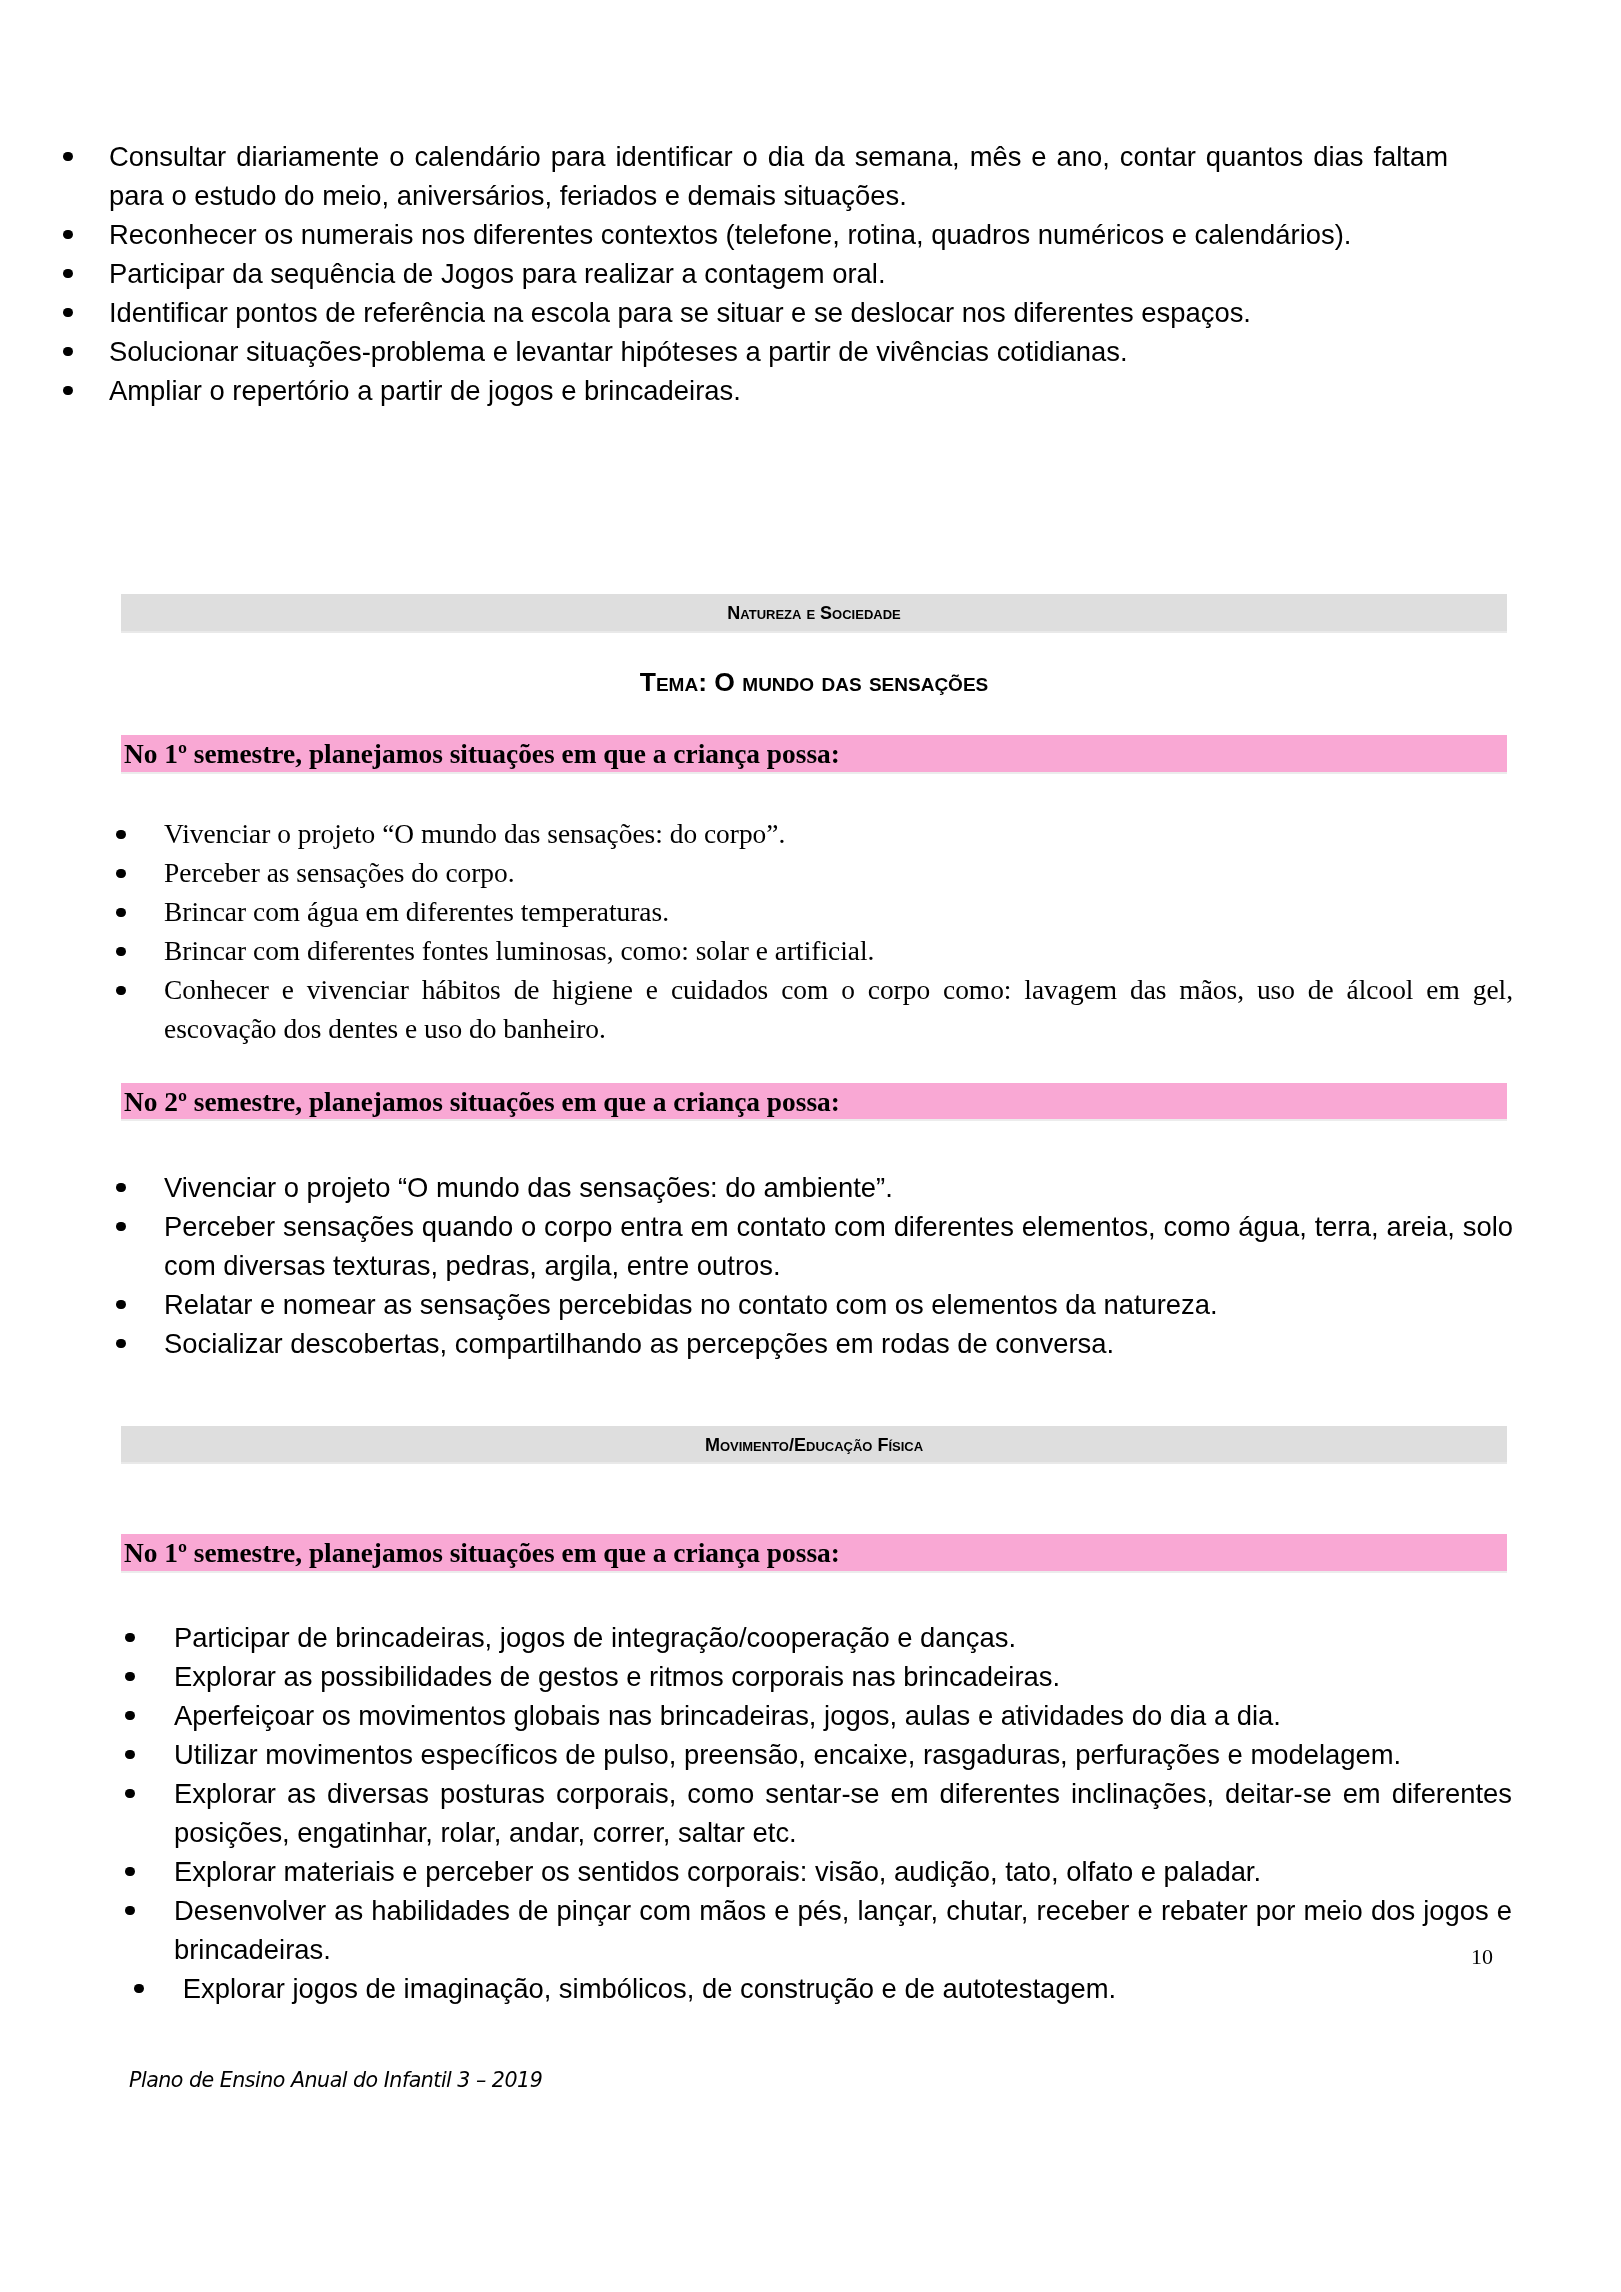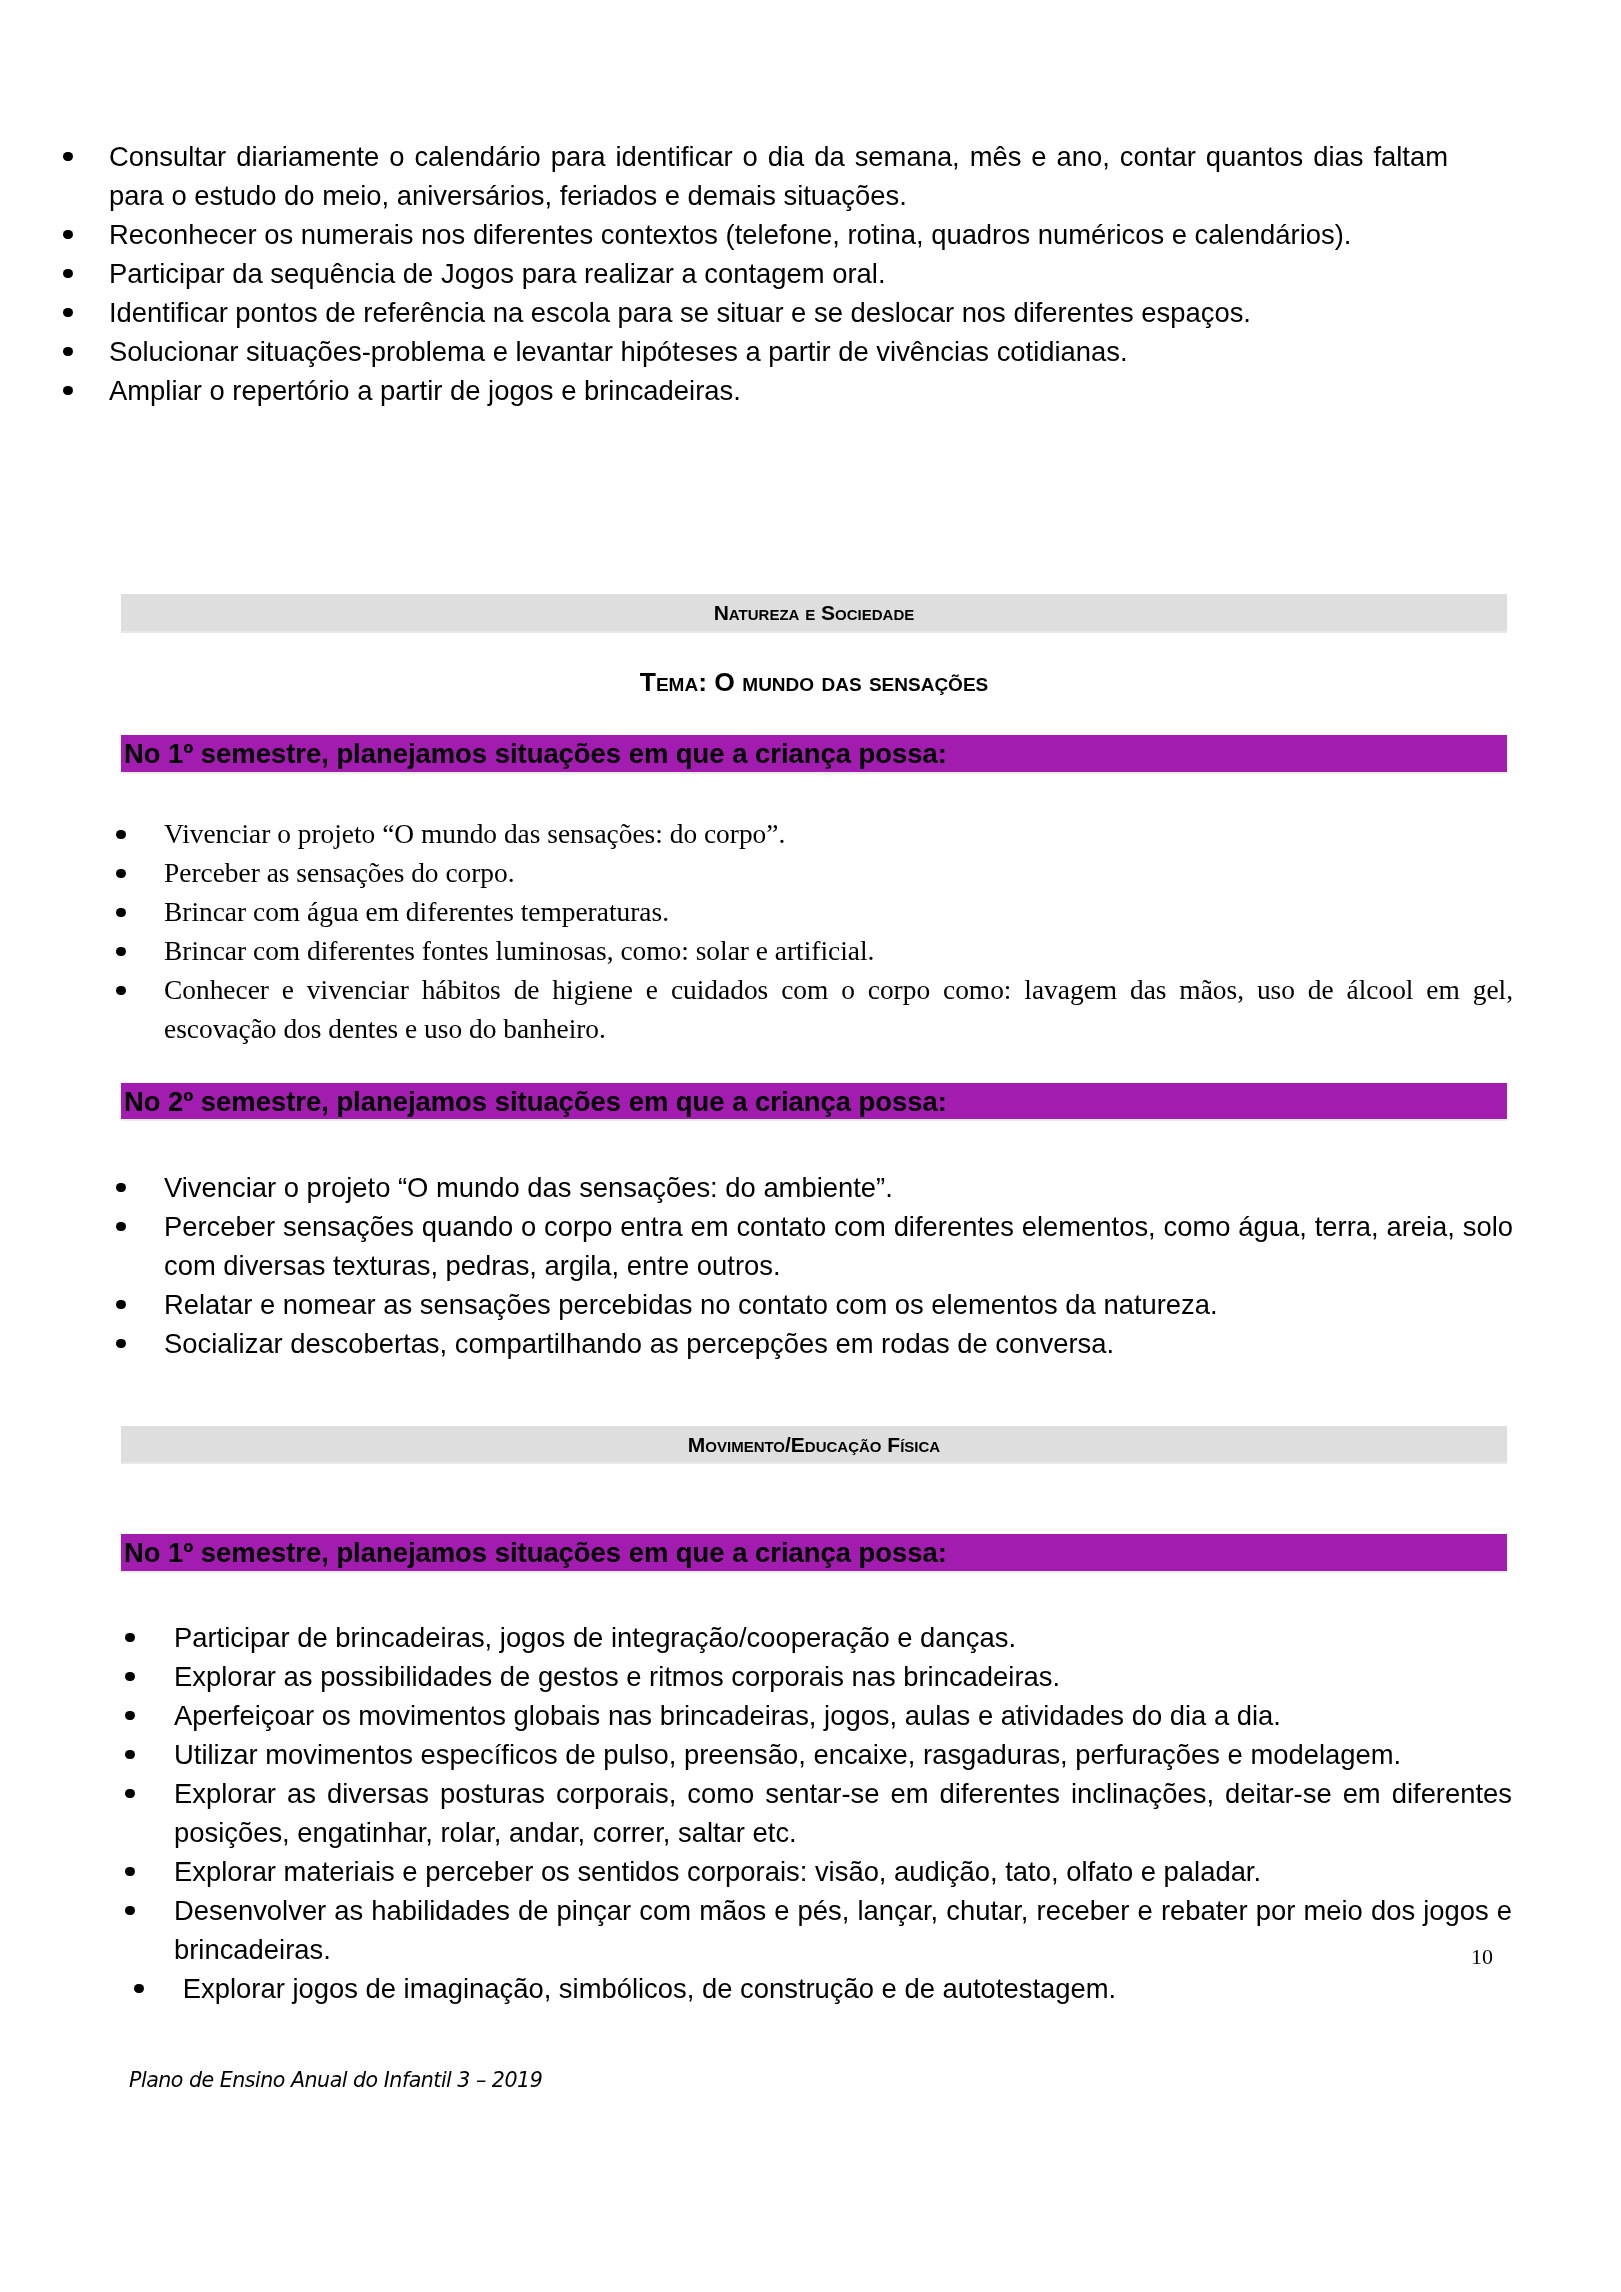--- a/index.html
+++ b/index.html
@@ -15,23 +15,23 @@
   }
   ul.bl li .dot {
     position: absolute; top: 14.7px; width: 9.8px; height: 9.8px;
     border-radius: 50%; background: #000;
   }
   .band {
     position: absolute; left: 121px; width: 1386px;
     box-sizing: border-box;
   }
   .band.light { background: #dedede; border-bottom: 2px solid #e9e9e9; }
-  .band.dark { background: #a21caf; border-bottom: 2px solid #ececec; }
+  .band.dark { background: #f9a8d4; border-bottom: 2px solid #ececec; font-family: Liberation Serif, serif; }
   .band-title {
-    font-weight: bold; font-size: 21px; text-align: center;
+    font-weight: bold; font-size: 18px; text-align: center;
     font-variant: small-caps; line-height: 38px; letter-spacing: 0px;
   }
   .semester {
     font-weight: bold; font-size: 27.4px; line-height: 38px;
     padding-left: 2.9px; white-space: nowrap;
   }
   .tema {
     position: absolute; left: 121px; width: 1386px; text-align: center;
     font-weight: bold; font-size: 26.5px; font-variant: small-caps;
   }

